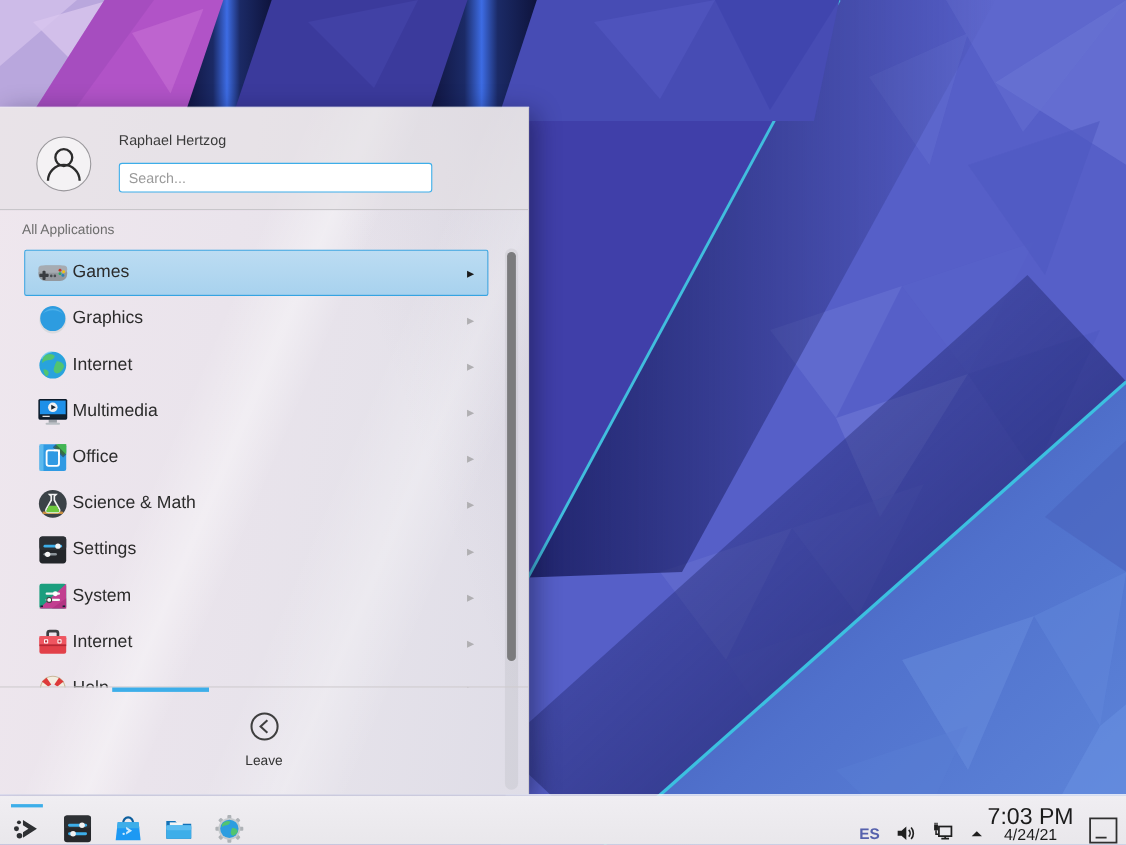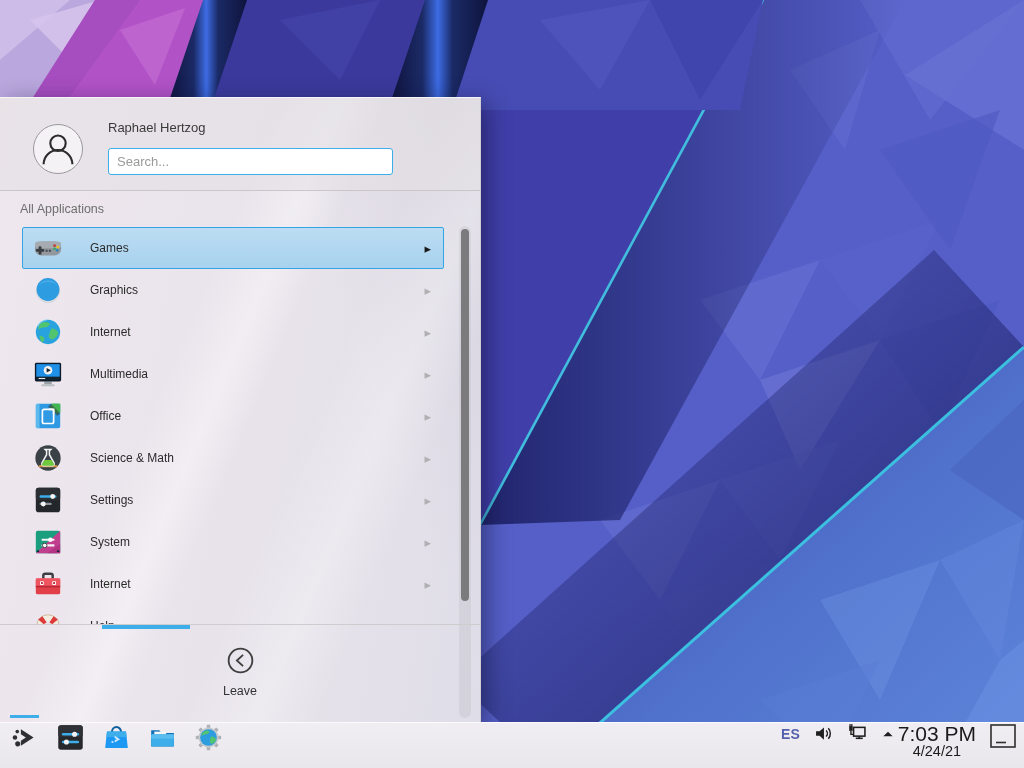--- a/index.html
+++ b/index.html
@@ -35,40 +35,40 @@
   .search-box::placeholder { color:#9a9a9a; }
 
   .section-label { position:absolute; left:20px; top:104px; font-size:12.5px; color:#6e6e6e; }
 
   .menu-list { position:absolute; left:0; top:121px; width:100%; height:406px; overflow:hidden; padding-top:8px; }
   .menu-item { position:relative; width:422px; height:42px; margin-left:22px; display:flex; align-items:center;
     border:1px solid transparent; border-radius:2px; cursor:default; }
   .menu-item.selected { background:#aed5ee; border:1px solid #35a4e2;
     background:linear-gradient(180deg,#bcdcf2,#a8d2ee); }
   .mi-icon { width:30px; height:30px; margin-left:10px; flex:0 0 auto; }
-  .mi-label { margin-left:27px; font-size:12px; color:#2b2b2b; }
+  .mi-label { margin-left:3px; font-size:16px; color:#2b2b2b; }
   .mi-arrow { position:absolute; right:12px; font-size:13px; color:#b0afb2; }
   .menu-item.selected .mi-arrow { color:#1a1a1a; }
 
   .list-scrollbar-track { position:absolute; right:9px; top:128px; width:12px; height:492px;
     background:rgba(160,158,164,.18); border-radius:6px; }
   .list-scrollbar-thumb { position:absolute; right:11px; top:131px; width:8px; height:372px;
     background:#7b7b7d; border-radius:4px; }
 
   .tab-bar { position:absolute; left:0; bottom:0; width:100%; height:98px;
     border-top:1px solid #cfccd0; display:flex; }
   .tab-indicator { position:absolute; left:102px; top:0; width:88px; height:4px; background:#3daee9; }
   .tab { flex:1 1 0; display:flex; flex-direction:column; align-items:center; padding-top:19px; cursor:default; }
   .tab svg { width:33px; height:33px; }
   .tab-label { margin-top:7px; font-size:12.5px; color:#333333; }
 
   
   .taskbar { position:absolute; left:0; bottom:0; width:100%; height:46px;
     background:linear-gradient(#f0eef2,#e9e7eb);
-    border-top:1px solid #fbfafc; display:flex; align-items:flex-start; }
+    border-top:1px solid #fbfafc; display:flex; align-items:flex-end; }
   .tb-launchers { display:flex; align-items:center; gap:17px; padding-left:10px; }
   .tb-launcher { position:relative; width:29px; height:29px; }
   .tb-launcher svg { width:29px; height:29px; }
   .tb-launcher .active-line { position:absolute; left:0; top:-8px; width:100%; height:3px; background:#3daee9; }
   .tb-spacer { flex:1 1 auto; }
   .tray { display:flex; align-items:center; gap:13px; }
   .kbd-layout { font-size:14px; font-weight:bold; color:#5661ad; }
   .tray-icon { width:21px; height:21px; }
   .tray-icon.small { width:14px; height:14px; }
   .clock { text-align:center; line-height:1.02; margin:0 3px; }

